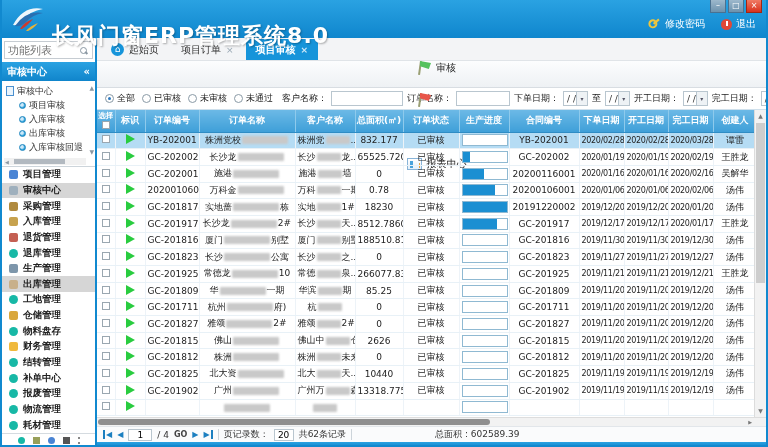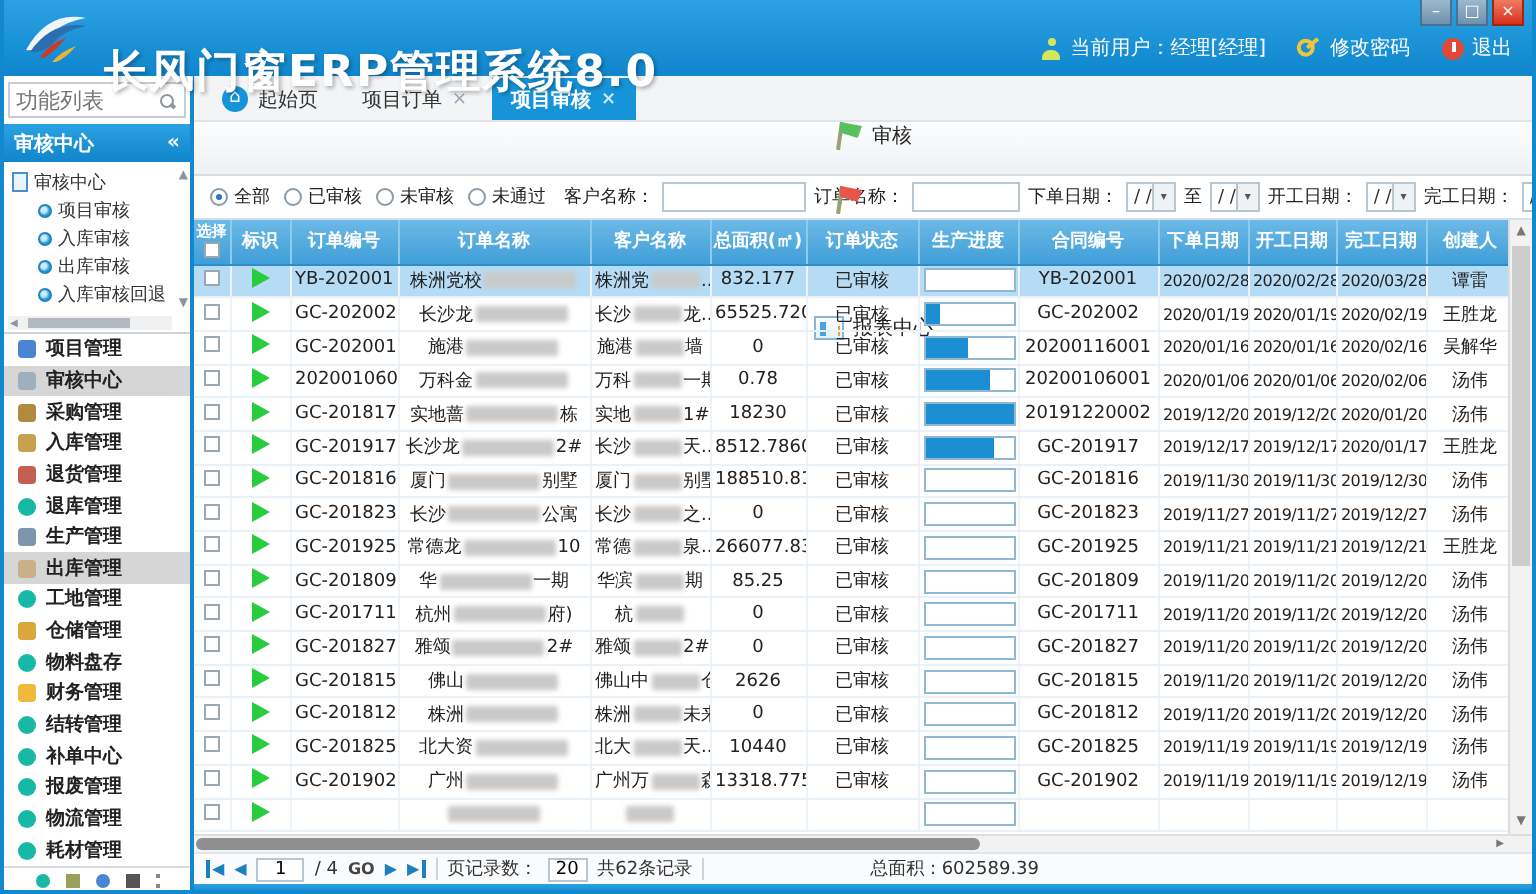--- a/index.html
+++ b/index.html
@@ -158,24 +158,20 @@
         <path d="M16 27 Q20 22 28 19 Q23 25 18 27Z" fill="#e8b33a"></path>
       </svg>
     </div>
     <div class="title">长风门窗ERP管理系统8.0</div>
     <div class="win-controls">
       <div class="wc">–</div>
       <div class="wc">□</div>
       <div class="wc close">×</div>
     </div>
     <div class="userbar">
-      <div class="ub-item">
-        <span class="icon-user"></span>
-        <span>当前用户：经理[经理]</span>
-      </div>
       <div class="ub-item">
         <span class="icon-key"></span>
         <span>修改密码</span>
       </div>
       <div class="ub-item">
         <span class="icon-power"></span>
         <span>退出</span>
       </div>
     </div>
   </div>

